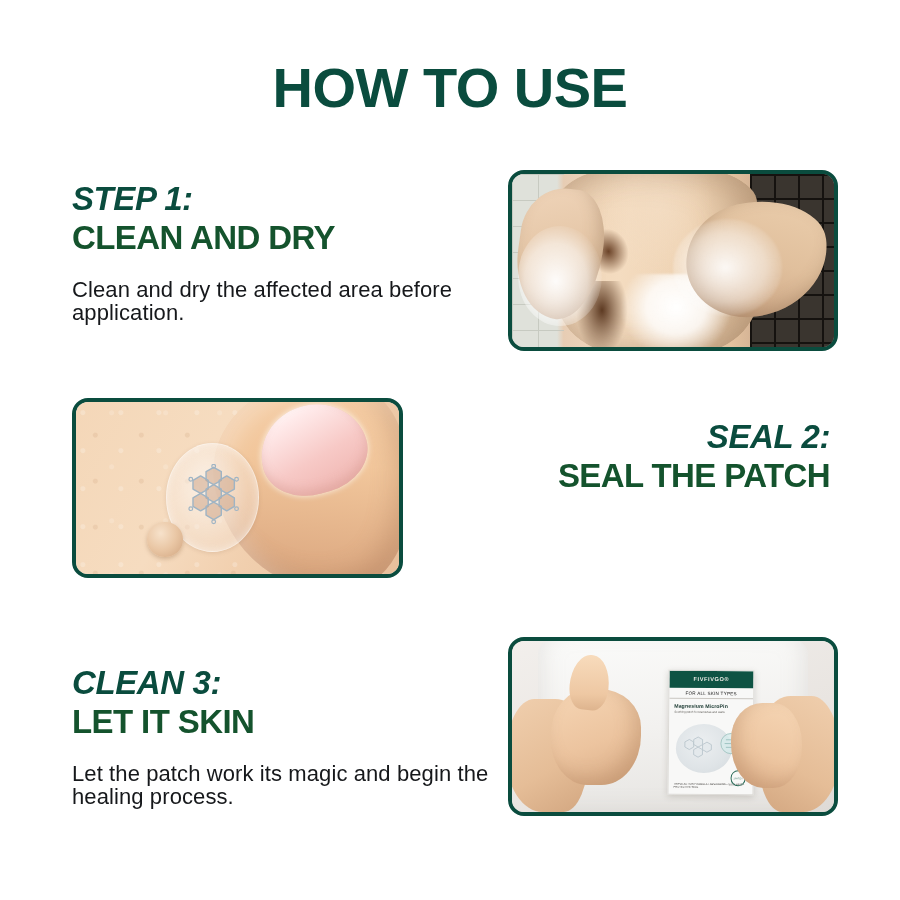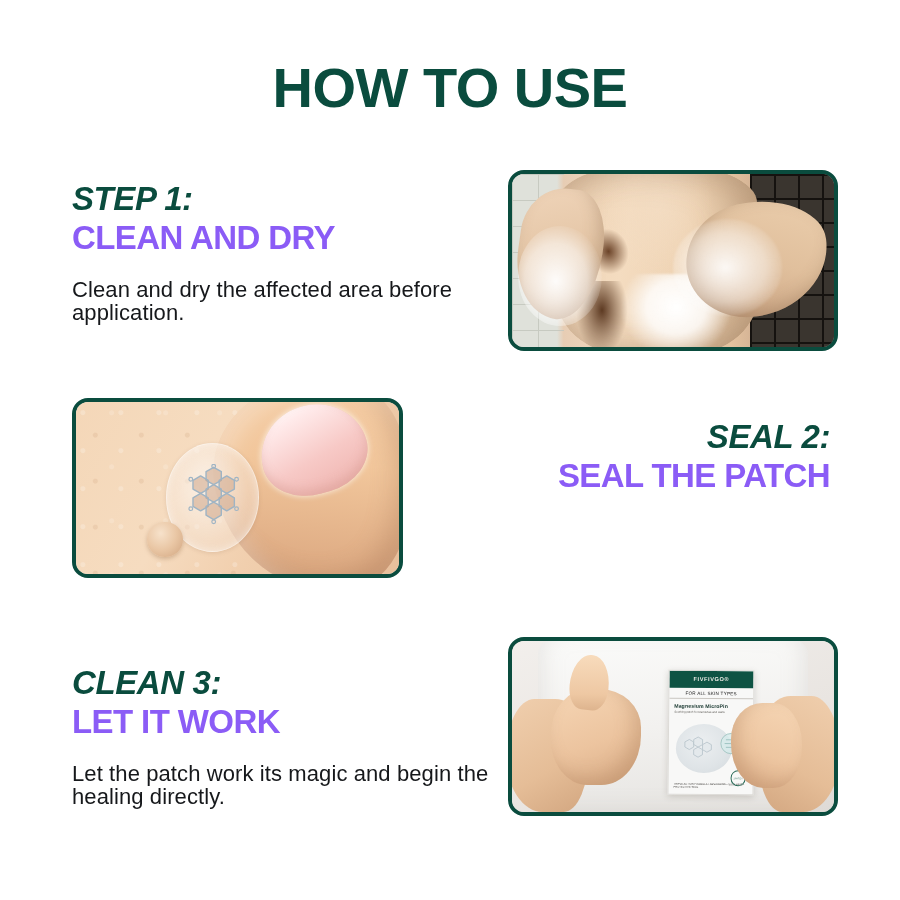--- a/index.html
+++ b/index.html
@@ -48,21 +48,21 @@
     font-weight: 700;
     font-style: italic;
     color: #0a4c3e;
     letter-spacing: -0.4px;
     white-space: nowrap;
   }
   .step-head {
     font-size: 33px;
     line-height: 40px;
     font-weight: 700;
-    color: #8b5cf6;
+    color: #14532d;
     letter-spacing: -0.6px;
     white-space: nowrap;
   }
   .step-body {
     margin-top: 20px;
     font-size: 22px;
     line-height: 23px;
     font-weight: 400;
     color: #16181b;
     letter-spacing: 0.1px;
@@ -388,22 +388,22 @@
     </div>
   </div>
 
   <div class="step-block align-right" id="step2-text">
     <div class="step-kicker">SEAL 2:</div>
     <div class="step-head">SEAL THE PATCH</div>
   </div>
 
   <div class="step-block align-left" id="step3-text">
     <div class="step-kicker">CLEAN 3:</div>
-    <div class="step-head">LET IT WORK</div>
-    <div class="step-body">Let the patch work its magic and begin the healing directly.</div>
+    <div class="step-head">LET IT SKIN</div>
+    <div class="step-body">Let the patch work its magic and begin the healing process.</div>
   </div>
 
   <div class="photo-frame" id="photo3">
     <div class="photo-inner">
       <div class="p3-bg"></div>
       <div class="p3-shirt"></div>
       <div class="p3-arm-l"></div>
       <div class="p3-fist"></div>
       <div class="p3-thumb"></div>
       <div class="p3-arm-r"></div>

